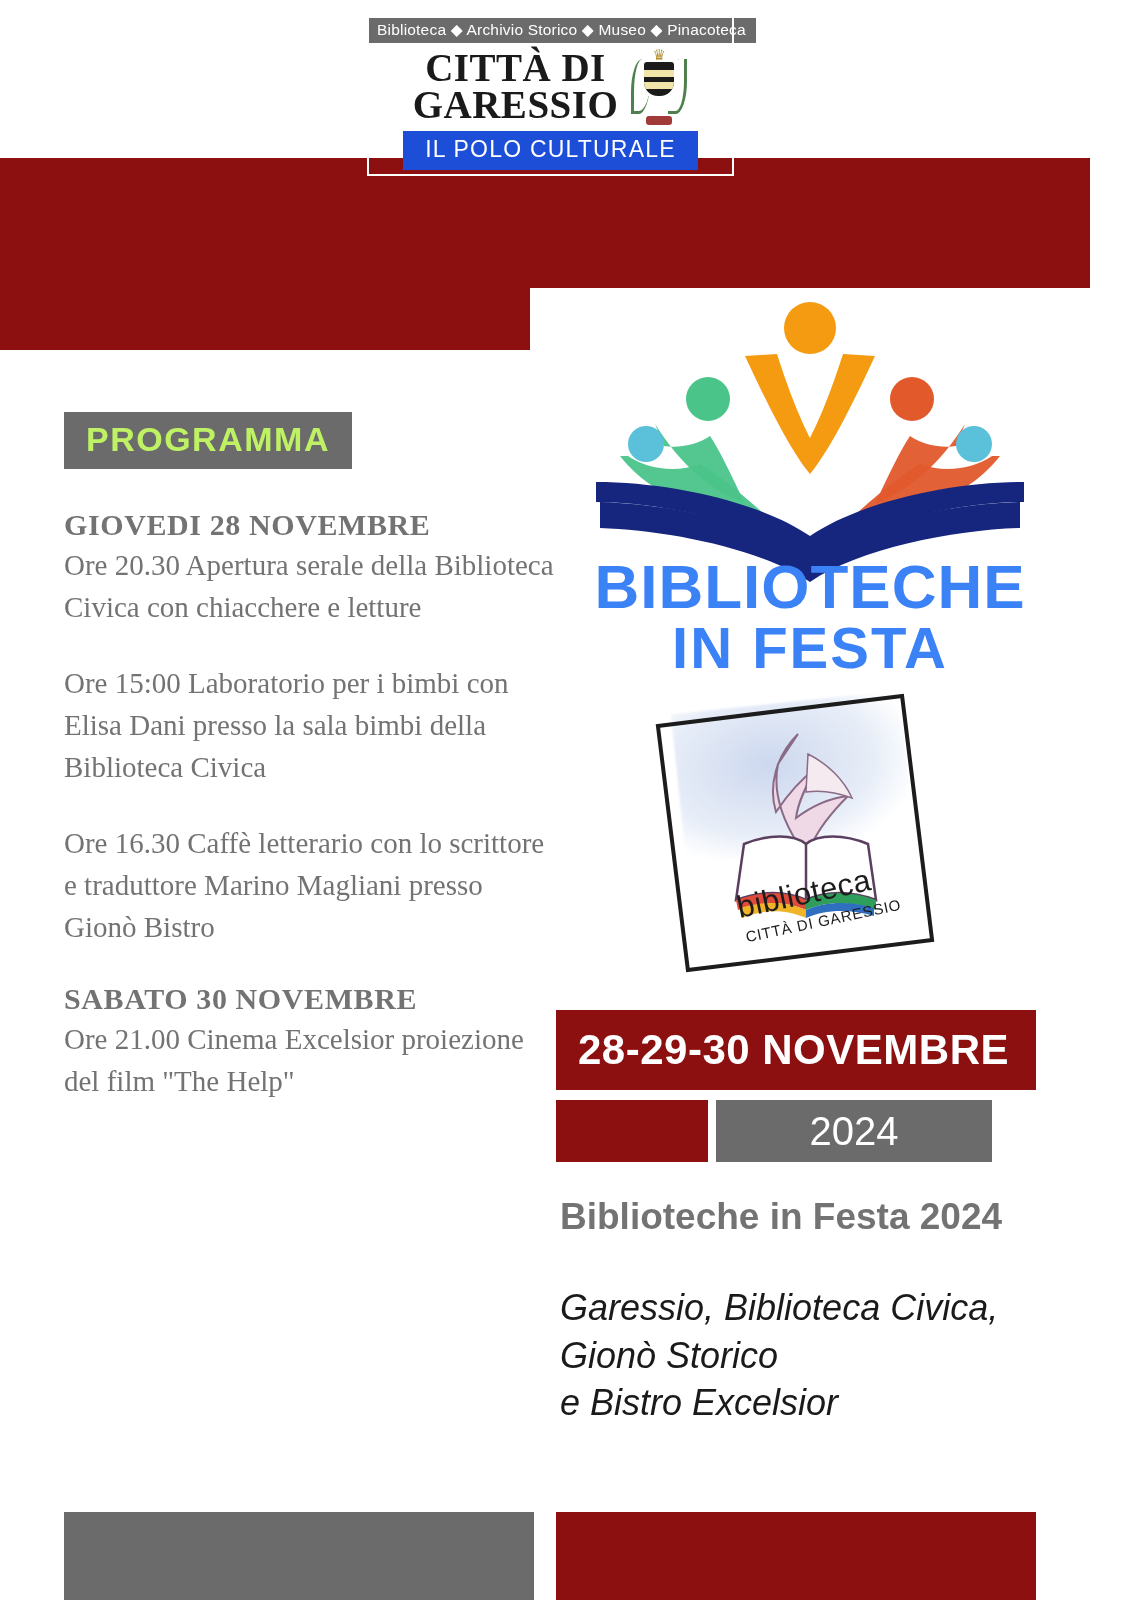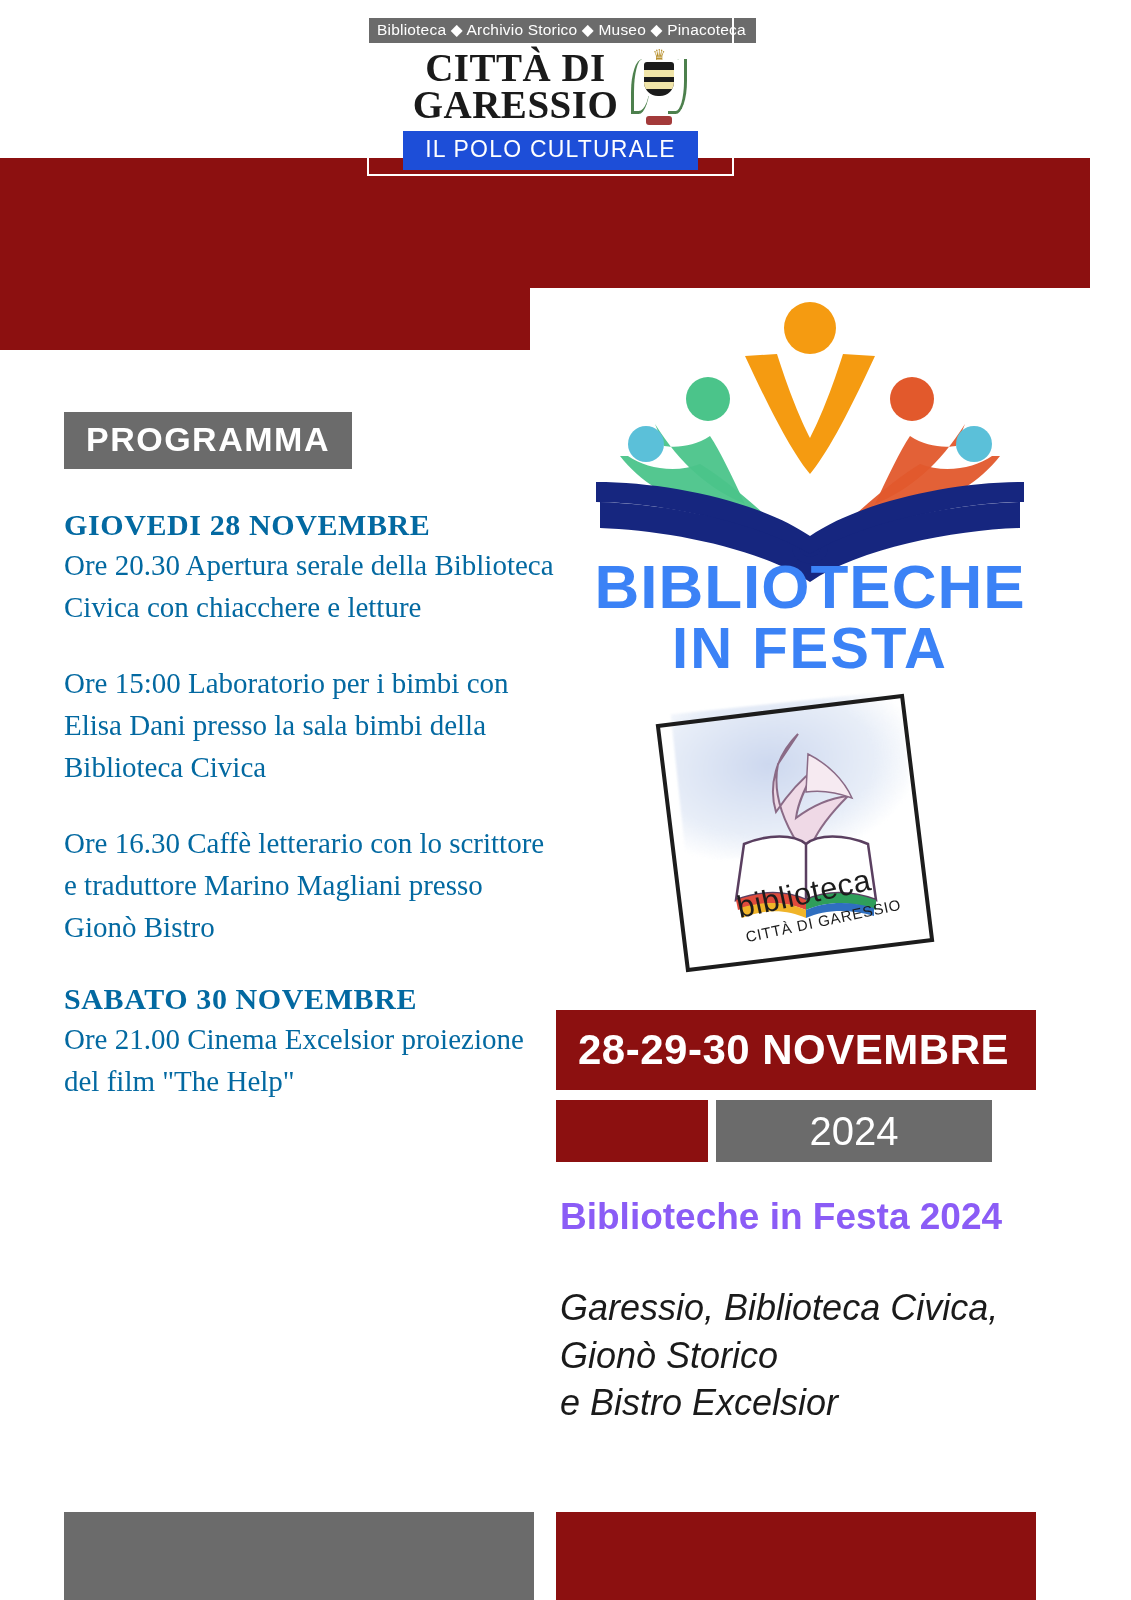--- a/index.html
+++ b/index.html
@@ -142,34 +142,34 @@
     height: 62px;
     background: #ffffff;
   }
 
   
   .programma-tag {
     position: absolute;
     left: 64px;
     top: 412px;
     background: #6b6b6b;
-    color: #ffffff;
+    color: #bef264;
     font-size: 34px;
     font-weight: bold;
     letter-spacing: 1.5px;
     padding: 8px 22px 10px 22px;
   }
 
   .program-col {
     position: absolute;
     left: 64px;
     top: 508px;
     width: 492px;
     font-family: "Liberation Serif", serif;
-    color: #0369a1;
+    color: #737373;
   }
   .prog-block { margin-bottom: 34px; }
   .prog-title {
     font-size: 30px;
     font-weight: bold;
     letter-spacing: 0.6px;
     margin-bottom: 2px;
   }
   .prog-body {
     font-size: 29px;
@@ -297,21 +297,21 @@
     justify-content: center;
   }
 
   .event-title {
     position: absolute;
     left: 560px;
     top: 1196px;
     width: 520px;
     font-size: 37px;
     font-weight: bold;
-    color: #8b5cf6;
+    color: #737373;
     font-family: "Liberation Sans", sans-serif;
   }
   .venues {
     position: absolute;
     left: 560px;
     top: 1284px;
     width: 530px;
     font-size: 36px;
     font-style: italic;
     line-height: 1.32;

